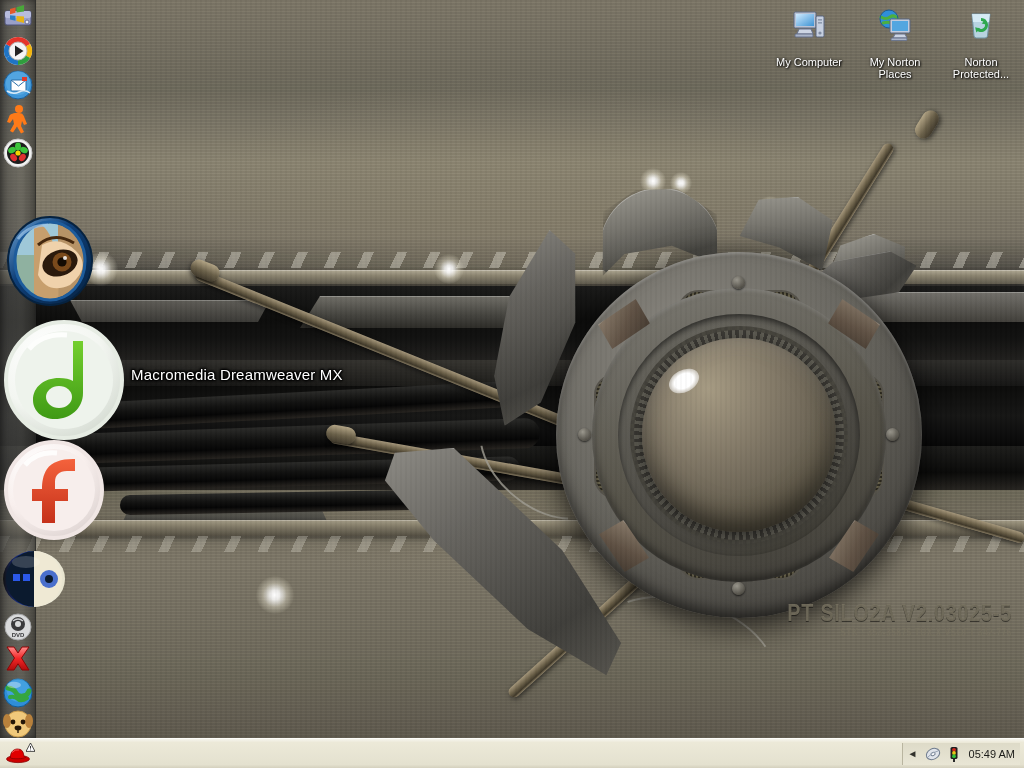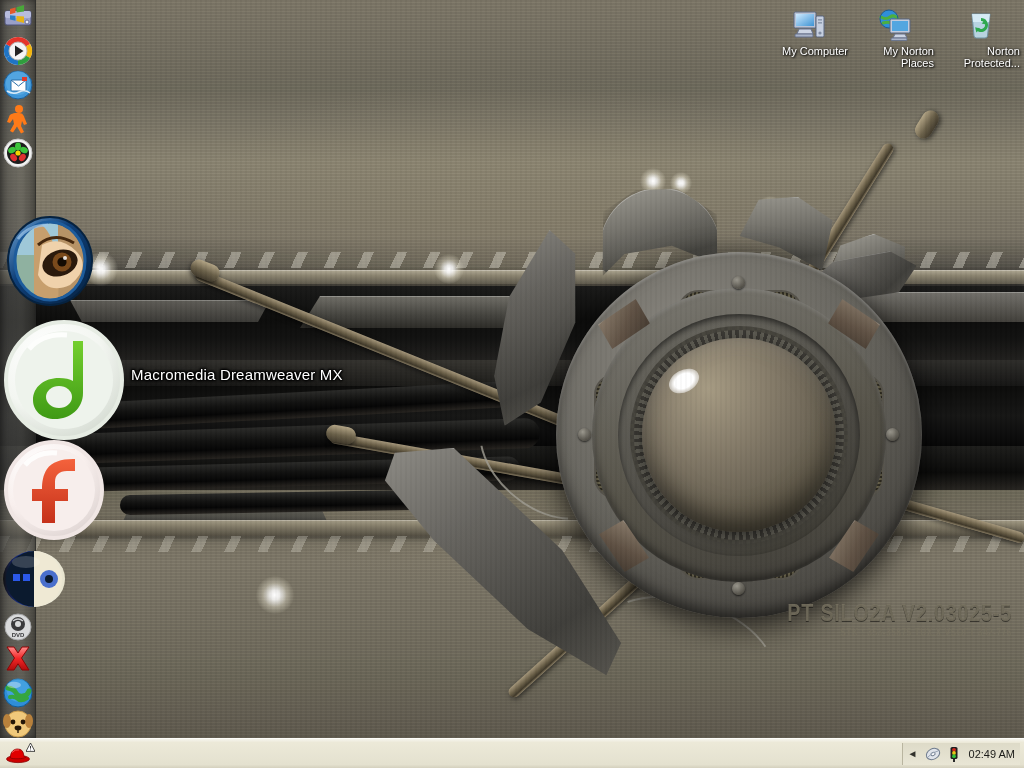--- a/index.html
+++ b/index.html
@@ -90,22 +90,22 @@
   #wall-text .t1 { font-family:"Liberation Sans", sans-serif; font-weight:bold;
     font-size:24px; letter-spacing:1px; transform:scaleX(.82); transform-origin:right;
     text-shadow:0 1px 0 rgba(0,0,0,.5); }
   #wall-text .t2 { font-size:10px; font-weight:bold; letter-spacing:.5px;
     transform:scaleX(.85); transform-origin:right; margin-top:3px; opacity:.85; }
 
   
   #desktop-icons { position:absolute; top:4px; right:4px; display:flex; gap:8px; }
   .dicon { width:78px; text-align:center; cursor:default; padding-top:4px; }
   .dicon .glyph { height:34px; display:flex; align-items:center; justify-content:center; }
-  .dicon .lbl { margin-top:3px; color:#fff; font-size:11px; line-height:12px;
-    text-shadow:1px 1px 2px rgba(0,0,0,.95), 0 0 3px rgba(0,0,0,.8);text-align:right; }
+  .dicon .lbl { margin-top:14px; color:#fff; font-size:11px; line-height:12px;
+    text-shadow:1px 1px 2px rgba(0,0,0,.95), 0 0 3px rgba(0,0,0,.8); }
 
   
   #dock { position:absolute; left:0; top:0; bottom:30px; width:36px;
     background:linear-gradient(90deg, rgba(70,70,68,.72), rgba(92,92,88,.58) 60%,
       rgba(55,55,52,.68));
     border-right:1px solid rgba(20,20,18,.55);
     box-shadow:2px 0 6px rgba(0,0,0,.45) inset; }
   #dock-items { position:absolute; left:0; top:0; width:36px; }
   .ditem { position:absolute; left:0; display:flex; align-items:center;
     justify-content:center; cursor:pointer; }
@@ -542,16 +542,16 @@
       </span>
       <span class="tray-ico">
         <svg width="16" height="16" viewBox="0 0 16 16">
           <rect x="4.5" y="1" width="7" height="12" rx="1.6" fill="#1f1f1f"></rect>
           <circle cx="8" cy="3.8" r="1.9" fill="#d32b1f"></circle>
           <circle cx="8" cy="7" r="1.9" fill="#e8c418"></circle>
           <circle cx="8" cy="10.2" r="1.9" fill="#33c13a"></circle>
           <rect x="7" y="13" width="2" height="3" fill="#2a2a2a"></rect>
         </svg>
       </span>
-      <span class="clock">02:49 AM</span>
+      <span class="clock">05:49 AM</span>
     </div>
   </div>
 </div>
 
 </body></html>

